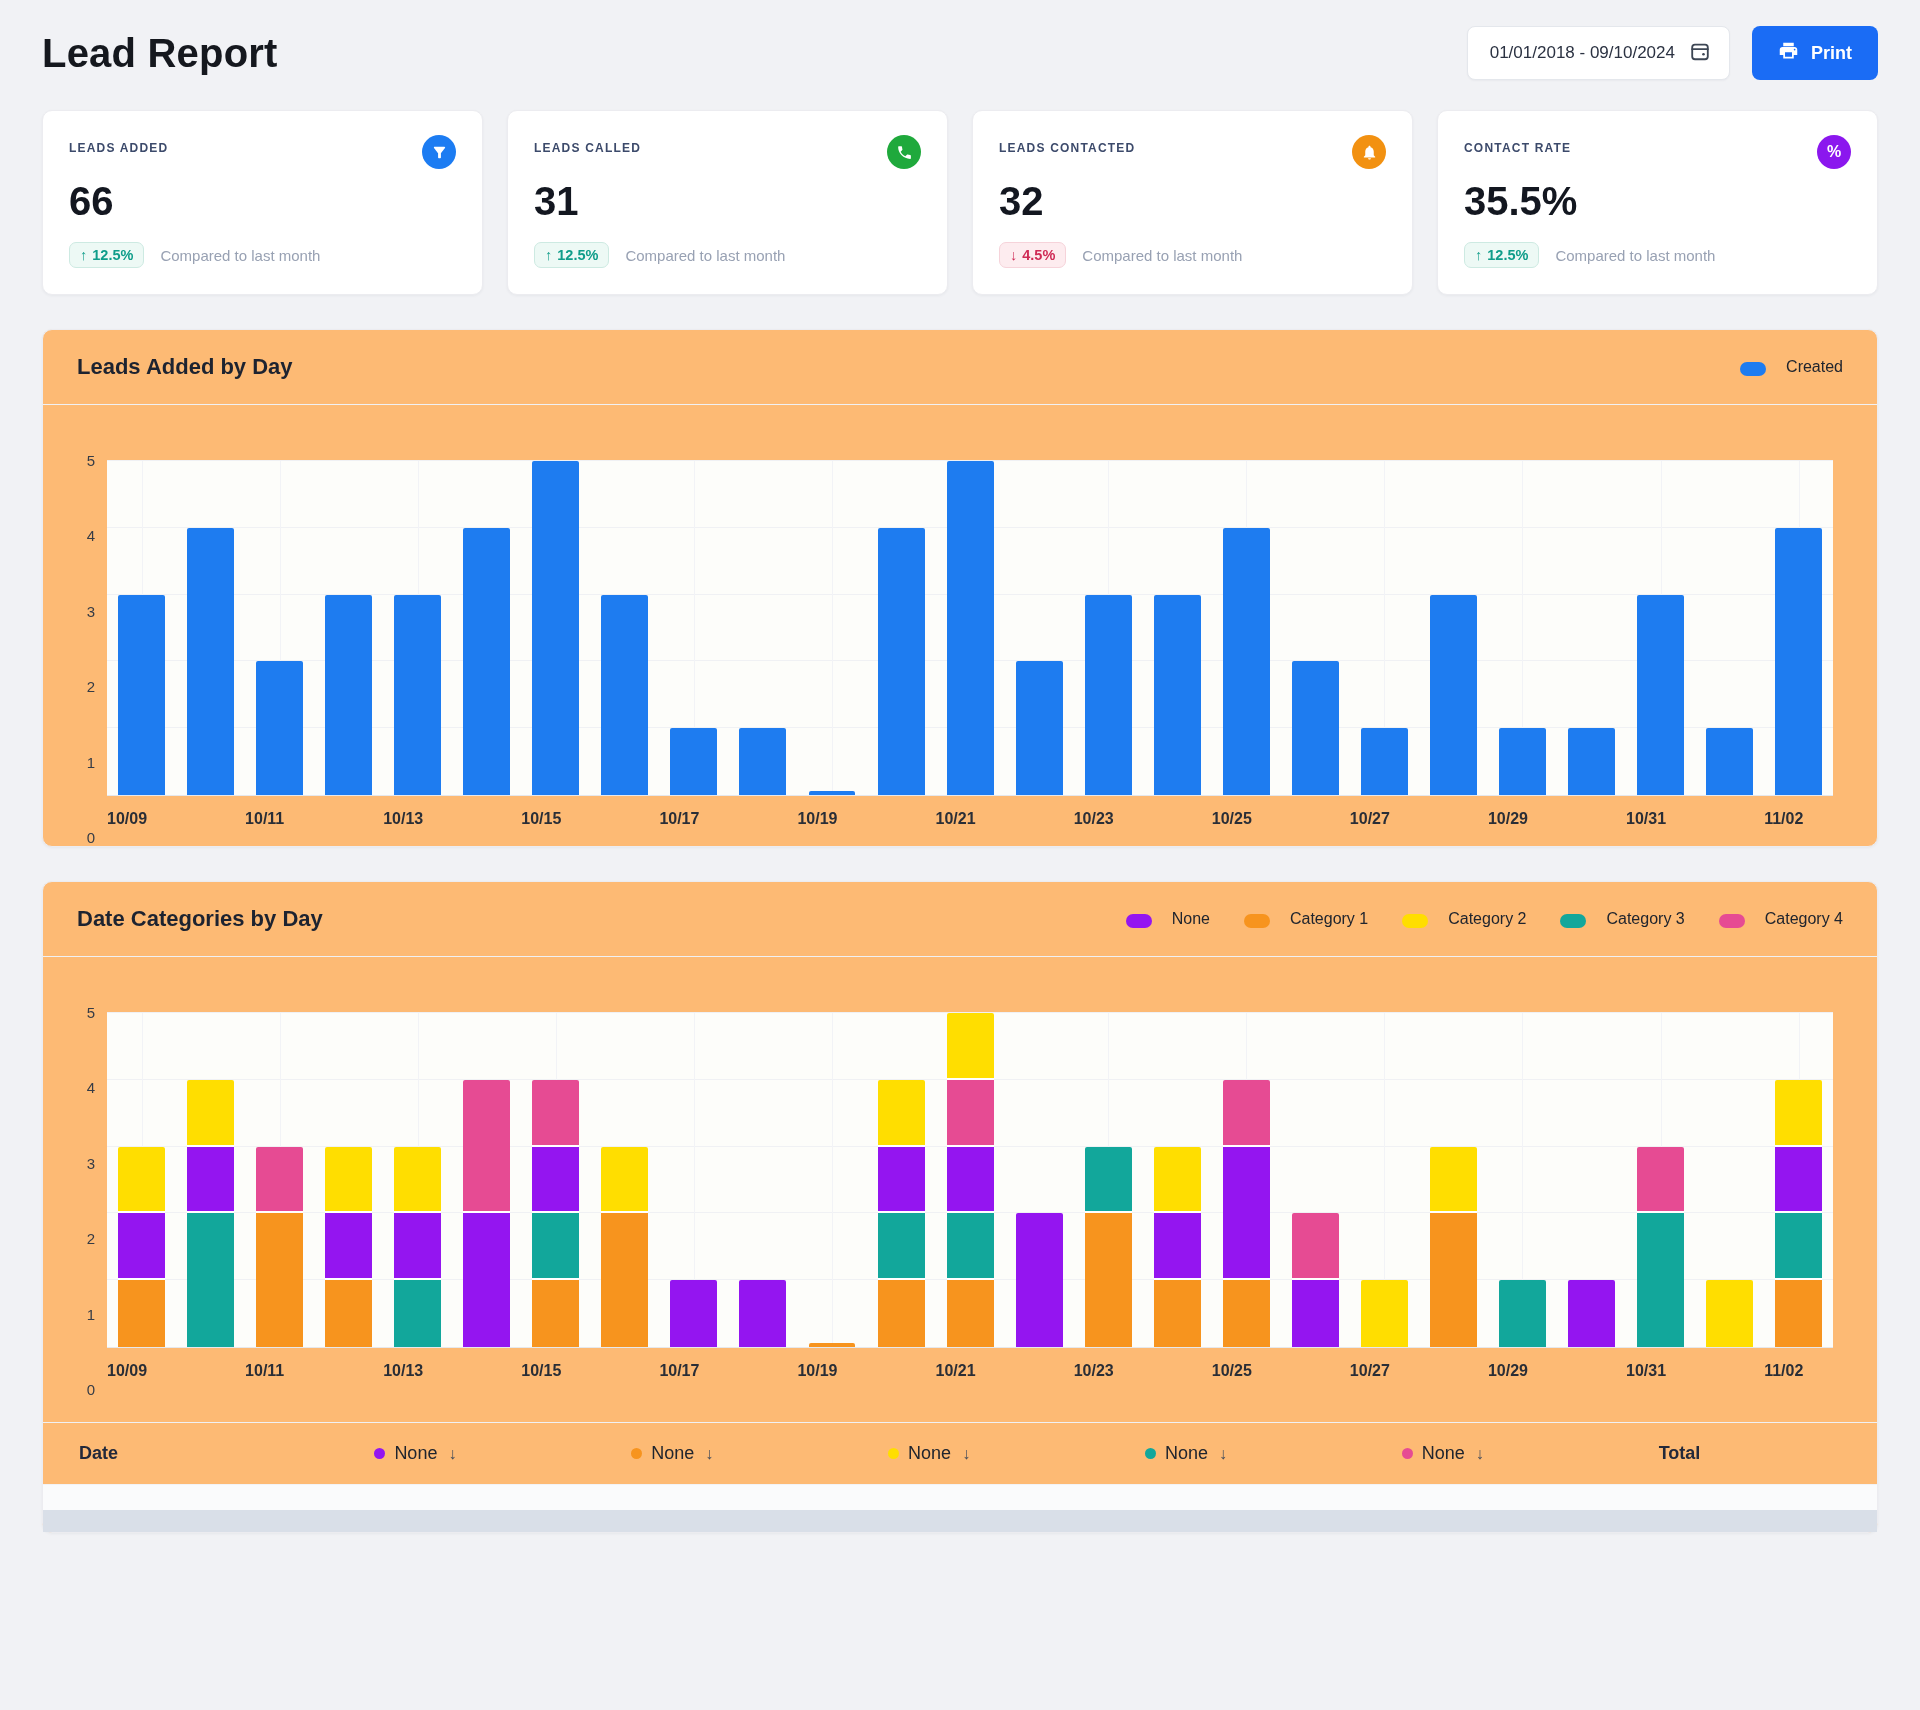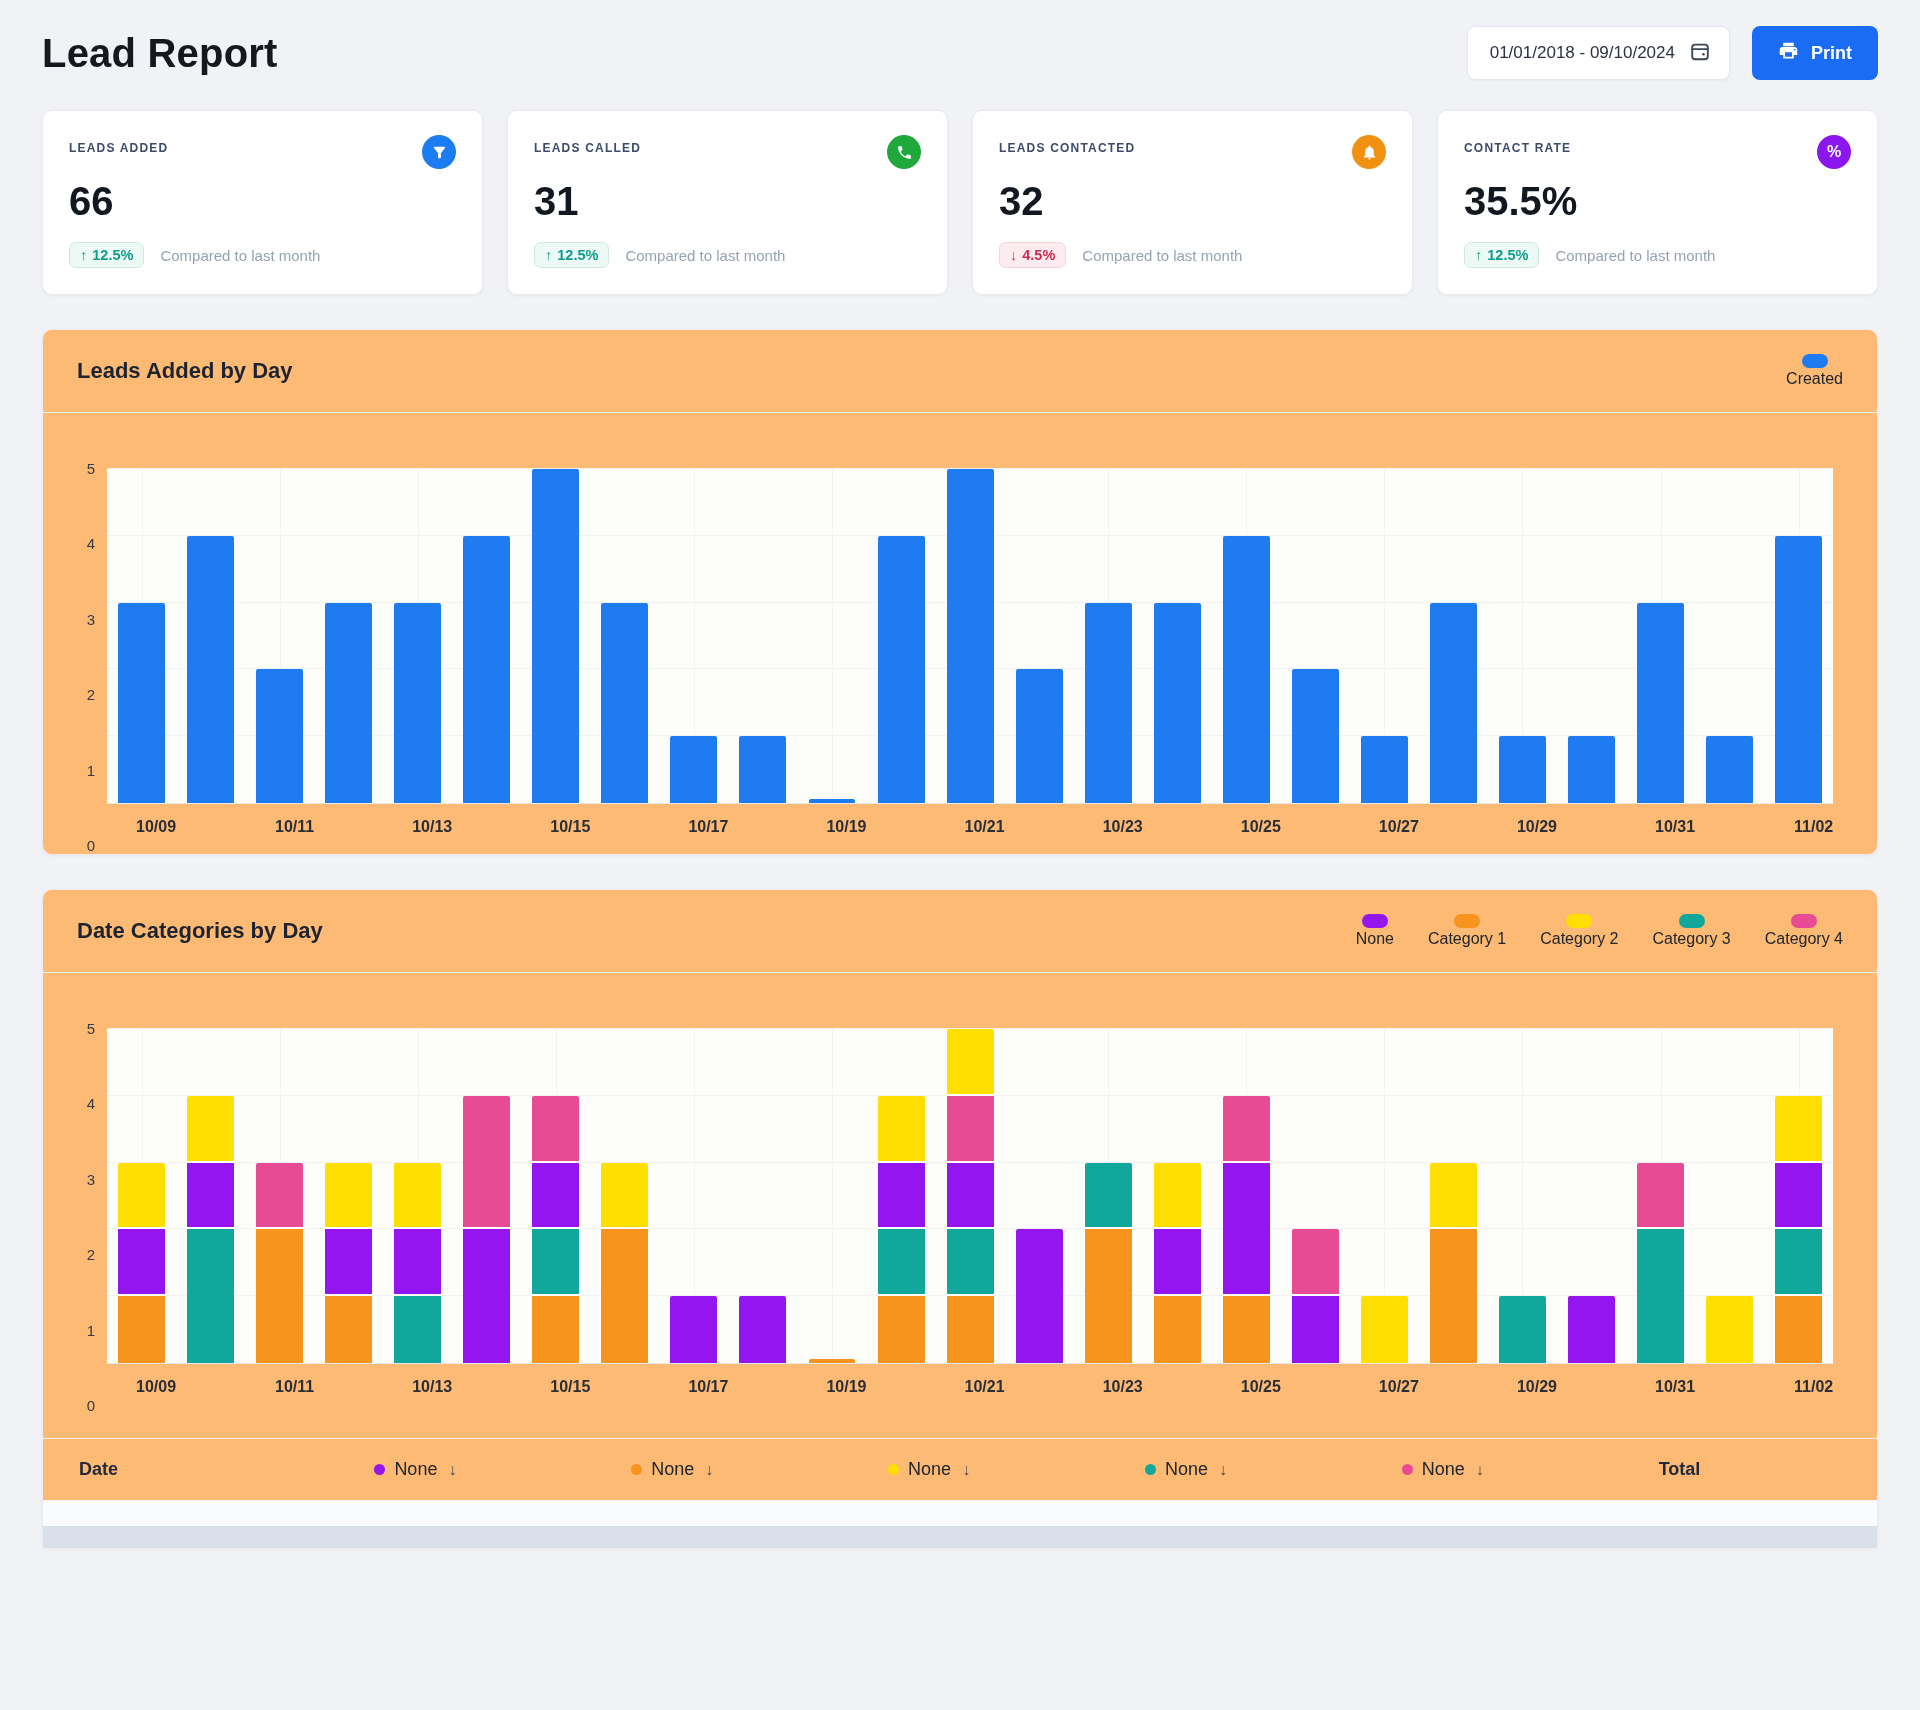--- a/index.html
+++ b/index.html
@@ -55,41 +55,41 @@
   .chart-card {
     background: #fdba74; border: 1px solid #ececf0; border-radius: 10px;
     margin-top: 34px; box-shadow: 0 1px 3px rgba(25,35,65,.05);
   }
   .chart-head {
     display: flex; align-items: center; justify-content: space-between;
     padding: 24px 34px; border-bottom: 1px solid #f0f1f4;
   }
   .chart-title { font-size: 22px; font-weight: 700; color: #1d2330; }
   .legend { display: flex; align-items: center; gap: 34px; }
-  .legend-item { display: flex; align-items: center; gap: 2px; cursor: pointer; flex-direction: column; }
+  .legend-item { display: flex; align-items: flex-end; gap: 20px; cursor: pointer; }
   .legend-chip { width: 26px; height: 14px; border-radius: 7px; display: inline-block; }
   .legend-label { font-size: 16px; color: #20252e; }
 
   .chart-wrap { padding: 56px 44px 8px 28px; }
   .chart { display: flex; }
   .yaxis { width: 36px; position: relative; flex: none; }
   .ytick { position: absolute; right: 12px; font-size: 15px; color: #363c46; }
   .plotcol { flex: 1; }
   .plot { position: relative; height: 335px; background: #fdfdfa; border-bottom: 1px solid #e6e8ec; }
   .grid { position: absolute; left: 0; right: 0; height: 1px; background: #f0f1f4; }
   .bars { position: absolute; inset: 0; display: flex; align-items: flex-end; }
   .slot { flex: 1; height: 100%; position: relative; display: flex; align-items: flex-end; }
   .slot.tick::before { content: ""; position: absolute; left: 50%; top: 0; bottom: 0; width: 1px; background: #f2f3f6; }
   .bar { width: 68%; margin: 0 auto; border-radius: 2px 2px 0 0; position: relative; z-index: 1; }
   .col { width: 68%; margin: 0 auto; height: 100%; display: flex; flex-direction: column; justify-content: flex-end; position: relative; z-index: 1; }
   .seg { width: 100%; }
   .seg.top { border-radius: 2px 2px 0 0; }
   .seg.below { box-shadow: 0 -2px 0 0 #ffffff; }
   .xlabels { display: flex; margin-top: 14px; height: 28px; }
-  .xlab { flex: 1; text-align: right; font-size: 16px; font-weight: 600; color: #2a2e36; }
+  .xlab { flex: 1; text-align: left; font-size: 16px; font-weight: 600; color: #2a2e36; }
 
   
   .table-area { margin-top: 24px; border-top: 1px solid #f0f1f4; }
   .t-head {
     display: grid; grid-template-columns: 1.15fr 1fr 1fr 1fr 1fr 1fr 0.85fr;
     padding: 20px 0 20px 36px; align-items: center;
   }
   .t-cell { display: flex; align-items: center; gap: 9px; font-size: 18px; color: #20252e; }
   .t-cell.plain { font-weight: 700; color: #23293a; }
   .t-dot { width: 11px; height: 11px; border-radius: 50%; display: inline-block; flex: none; }

